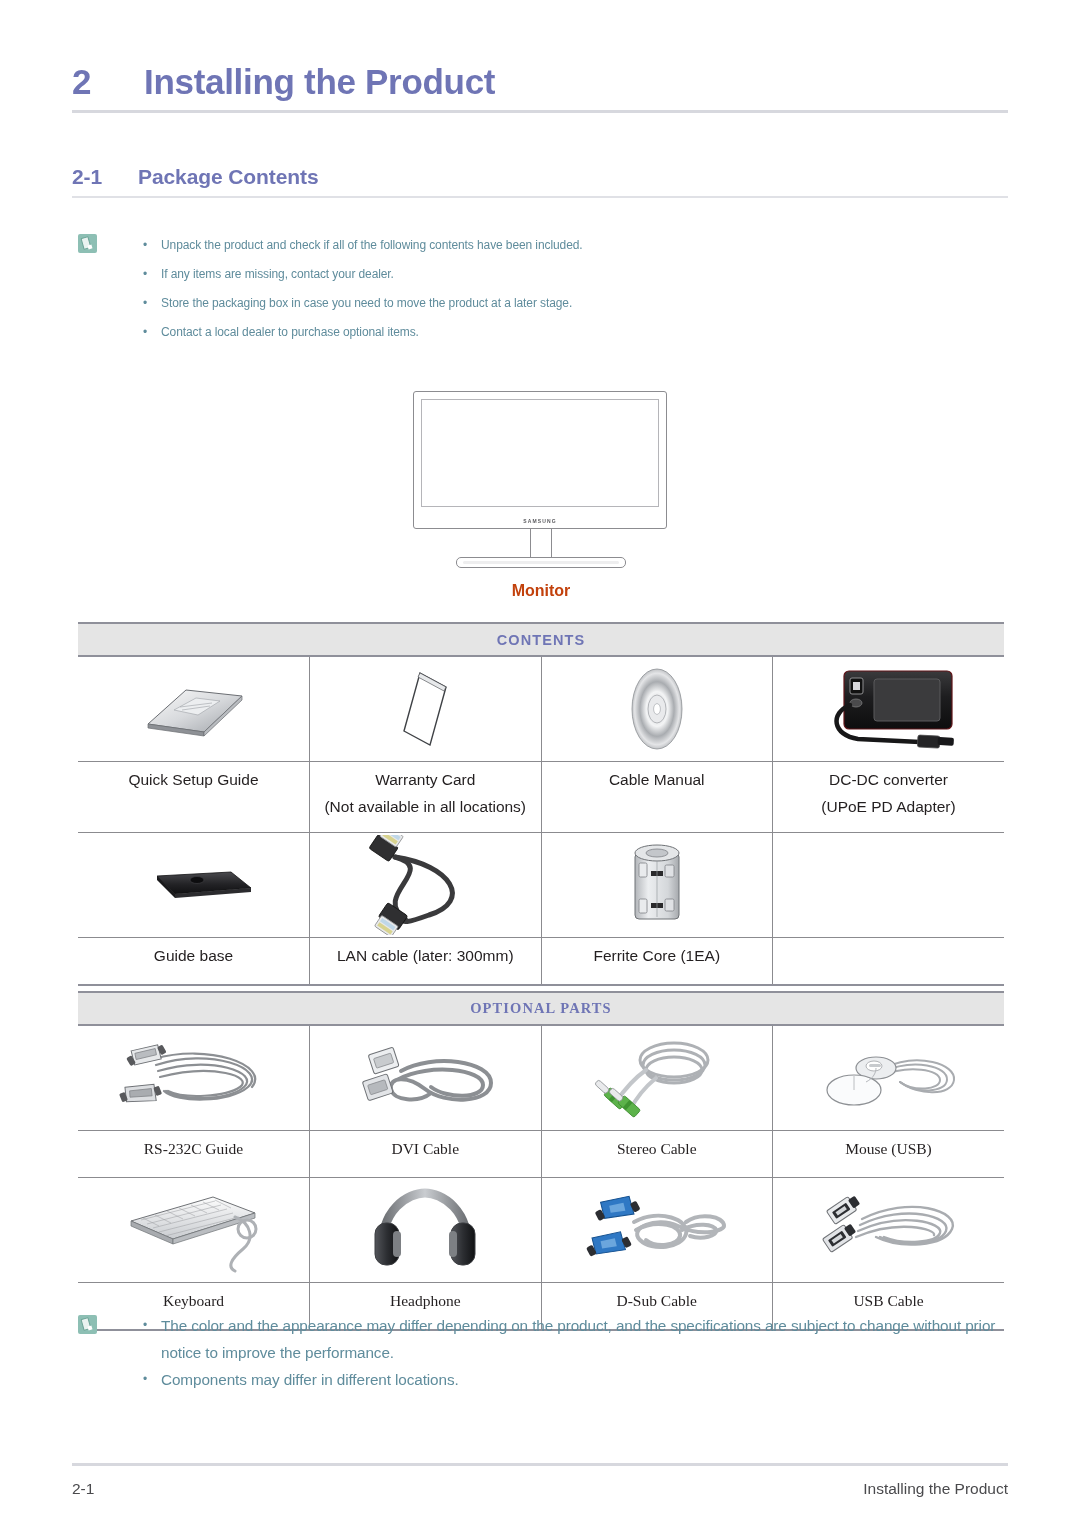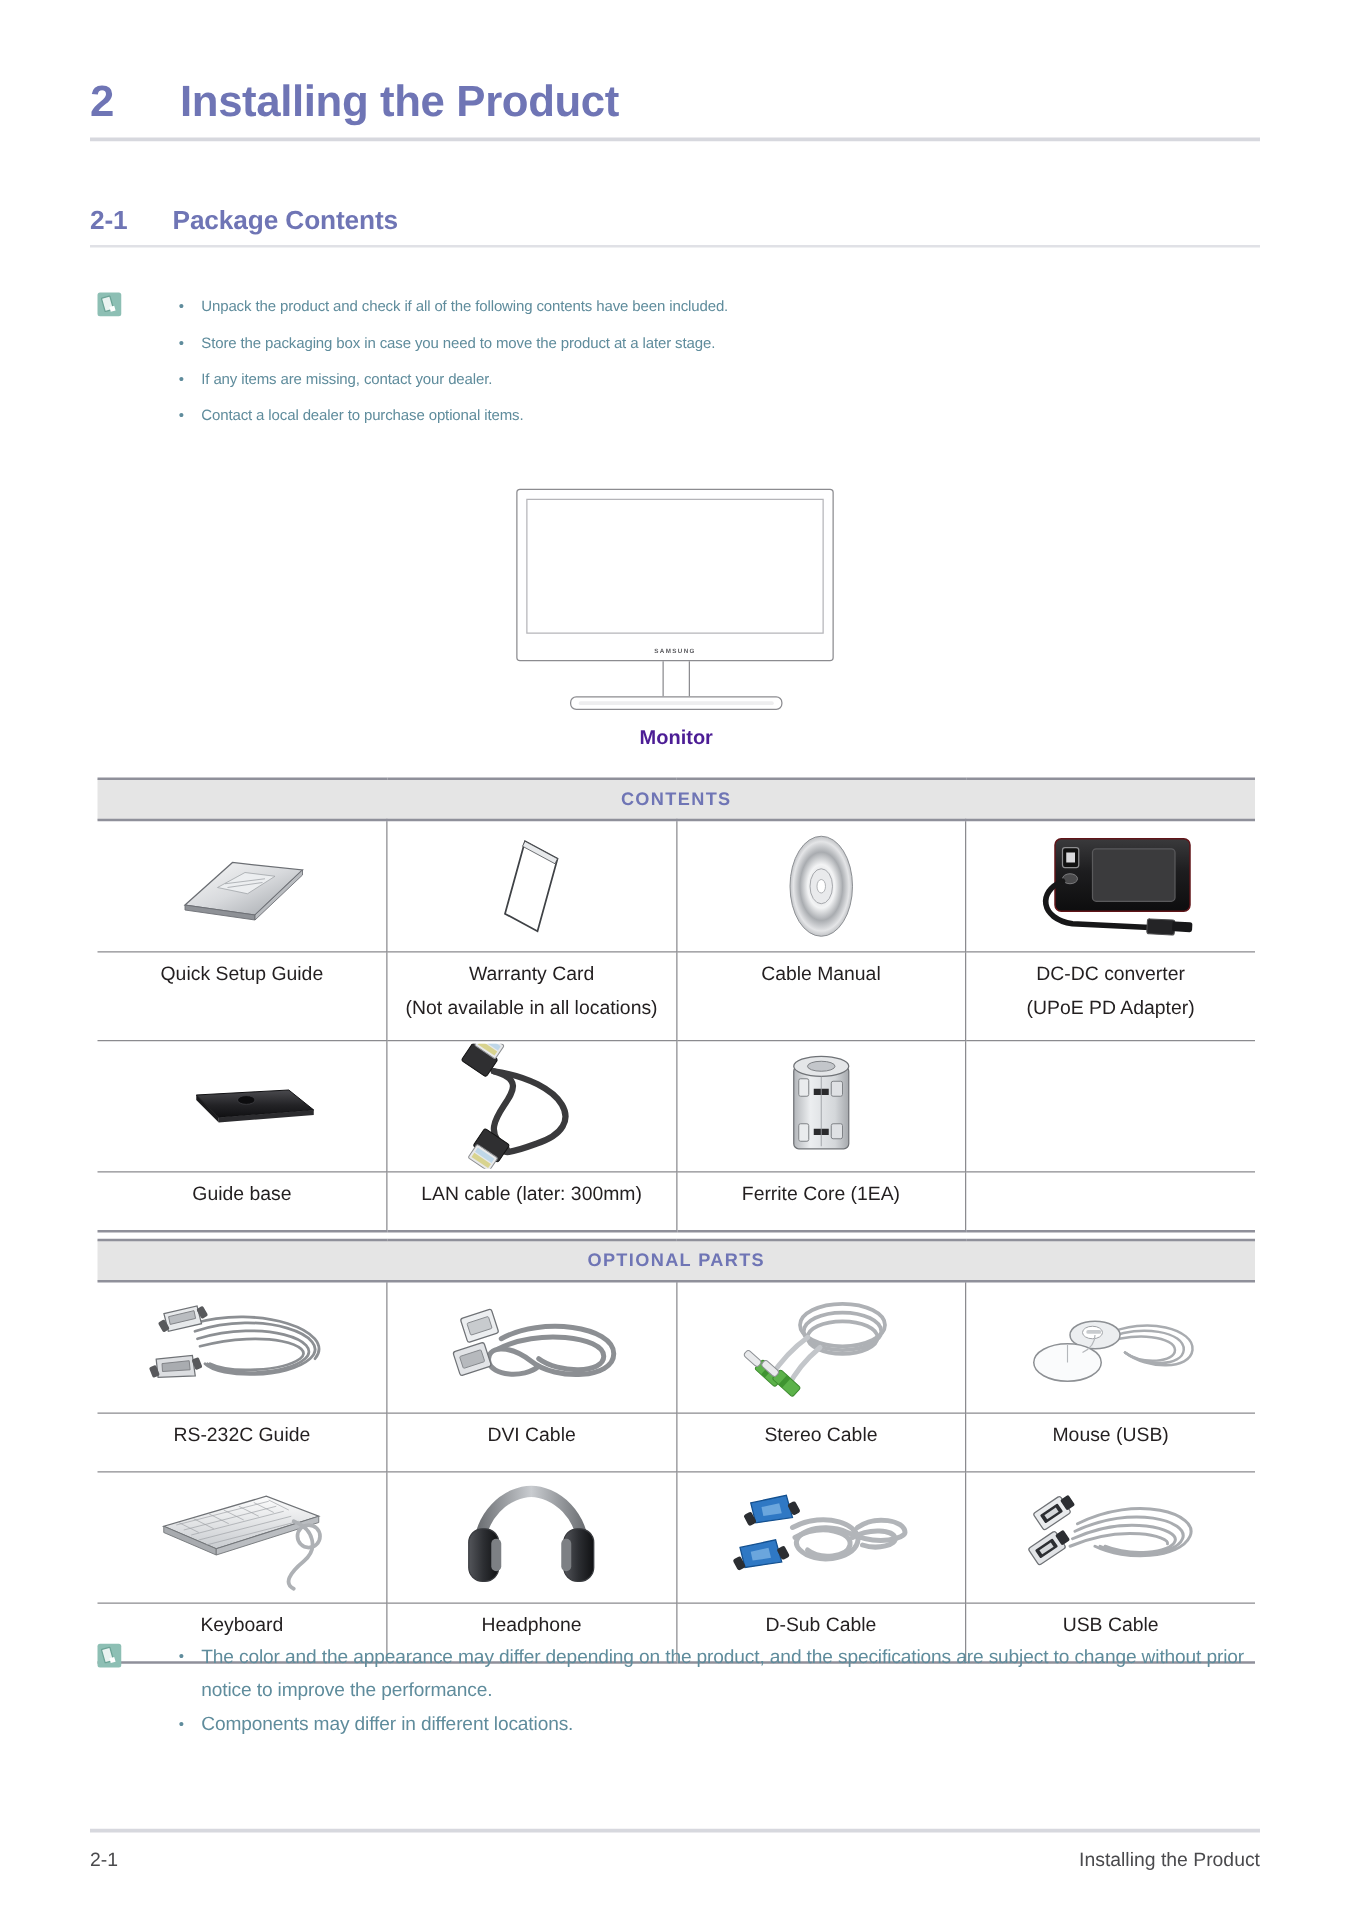--- a/index.html
+++ b/index.html
@@ -194,33 +194,33 @@
     left: 6px; right: 6px; top: 3px;
     height: 3px;
     background: #eeeeef;
     border-radius: 2px;
   }
   .monitor-caption {
     text-align: center;
     margin-top: 14px;
     font-size: 16px;
     font-weight: bold;
-    color: #4c1d95;
+    color: #c2410c;
   }
 
   
   .pkg-table {
     position: absolute;
     left: 78px;
     width: 926px;
     border-collapse: collapse;
     table-layout: fixed;
   }
   #contents-table { top: 622px; }
-  #optional-table { top: 991px; }
+  #optional-table { top: 991px; font-family: Liberation Serif, serif; }
 
   .band {
     background: #e5e5e5;
     text-align: center;
     color: #6f75b5;
     font-size: 14.5px;
     font-weight: bold;
     letter-spacing: 1.1px;
     height: 31px;
     border-top: 2px solid #8f909a;
@@ -293,22 +293,22 @@
       <span class="section-num">2-1</span>
       <span class="section-title">Package Contents</span>
     </div>
     <div class="section-rule"></div>
   </div>
 
   <div class="note" id="note-top">
     <span class="note-icon"></span>
     <ul class="note-list">
       <li>Unpack the product and check if all of the following contents have been included.</li>
+      <li>If any items are missing, contact your dealer.</li>
       <li>Store the packaging box in case you need to move the product at a later stage.</li>
-      <li>If any items are missing, contact your dealer.</li>
       <li>Contact a local dealer to purchase optional items.</li>
     </ul>
   </div>
 
   <div class="monitor-figure">
     <div class="mon-outer">
       <div class="mon-screen"></div>
       <div class="mon-logo">SAMSUNG</div>
     </div>
     <div class="mon-neck"></div>

